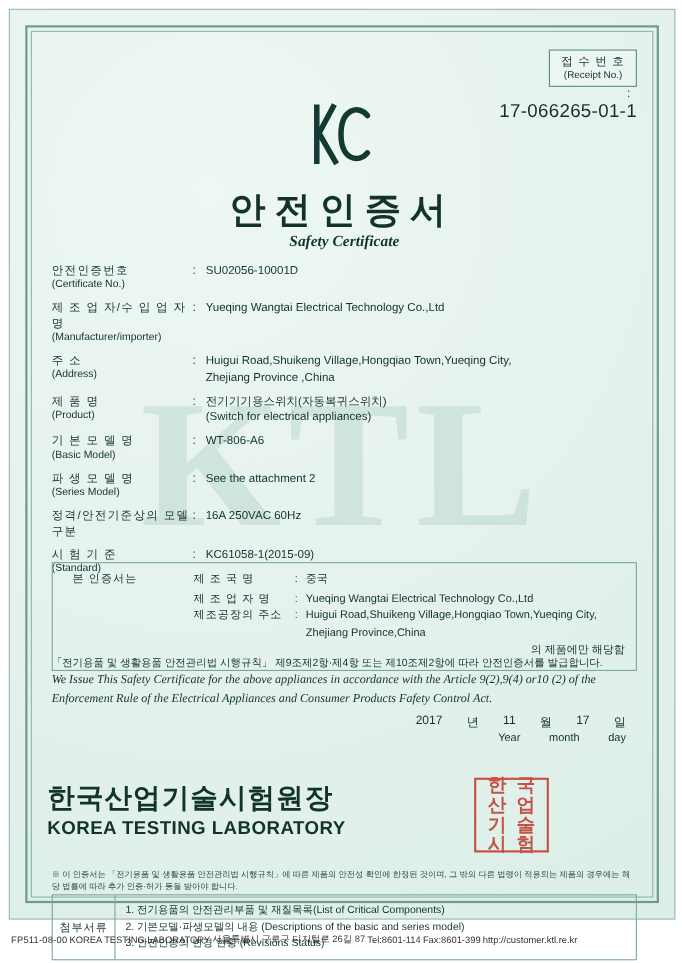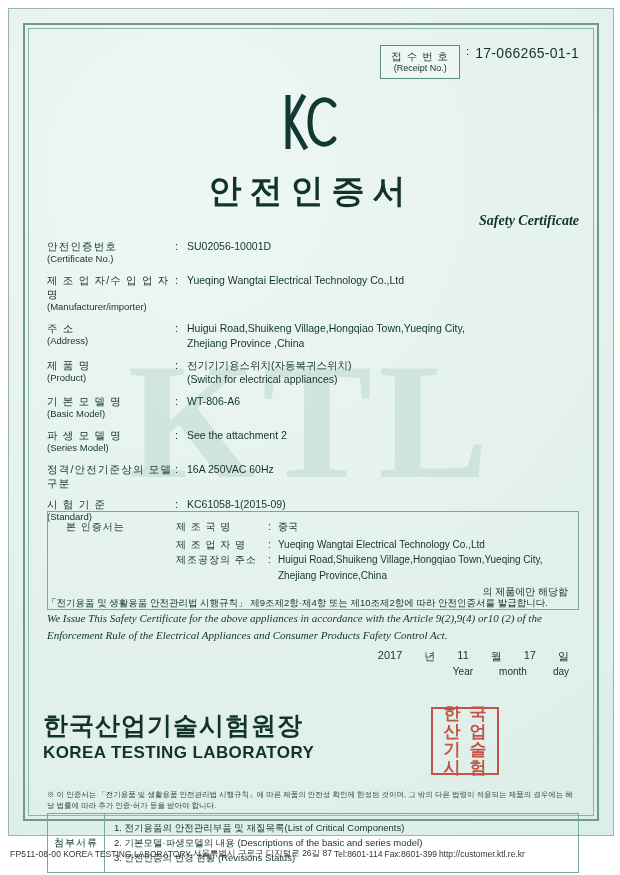--- a/index.html
+++ b/index.html
@@ -38,42 +38,42 @@
     line-height:1;
     pointer-events:none;
     user-select:none;
   }
   .content{
     position:absolute;left:34px;top:32px;right:34px;bottom:34px;
     color:#173a33;
   }
   
   .receipt{
-    position:absolute;right:0;top:4px;display:flex;align-items:flex-start;
-    font-size:10px;color:#143029;
+    position:absolute;right:0;top:4px;display:flex;align-items:flex-end;
+    font-size:10px;color:#143029;flex-direction:column;
   }
   .receipt .rbox{
     border:1px solid #5c8d81;padding:4px 10px;text-align:center;line-height:1.25;
     background:rgba(255,255,255,0.25);
   }
   .receipt .rk{font-size:10.5px;letter-spacing:1px;}
   .receipt .re{font-size:9px;}
   .receipt .rsep{padding:0 6px;font-size:11px;}
-  .receipt .rval{font-size:14px;letter-spacing:0.3px;}
+  .receipt .rval{font-size:17px;letter-spacing:0.3px;}
   
   .kc{
     position:absolute;left:0;right:0;top:50px;text-align:center;
   }
   .kc svg{display:inline-block;}
   .title-ko{
     position:absolute;left:0;right:0;top:128px;text-align:center;
     font-size:33px;font-weight:bold;letter-spacing:8px;color:#11332c;
   }
   .title-en{
-    position:absolute;left:4px;right:0;top:172px;text-align:right;
+    position:absolute;left:4px;right:0;top:172px;text-align:center;
     font-size:14px;font-style:italic;font-weight:bold;color:#11332c;
     font-family:"Liberation Serif", serif;
   }
   
   .fields{position:absolute;left:4px;top:198px;right:0;}
   .row{display:flex;align-items:flex-start;margin-bottom:7px;}
   .lab{
     width:128px;flex:0 0 128px;font-size:10.5px;line-height:1.35;color:#11332c;
   }
   .lab .ko{letter-spacing:1.2px;}

